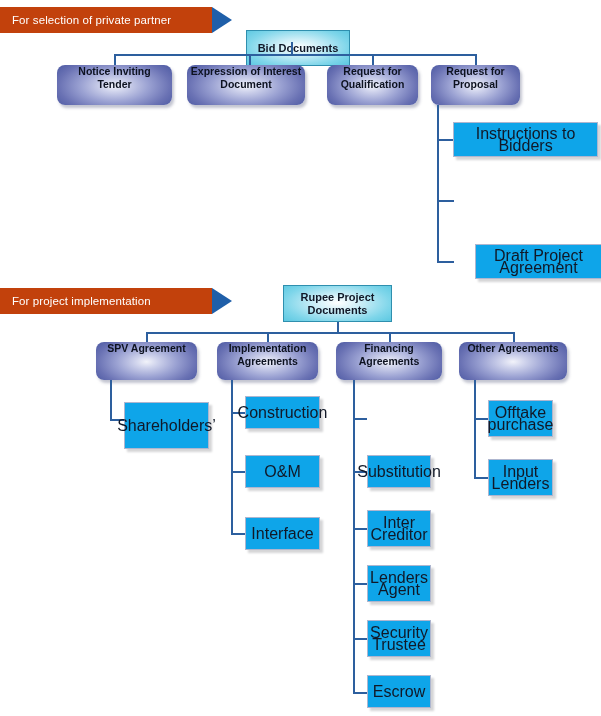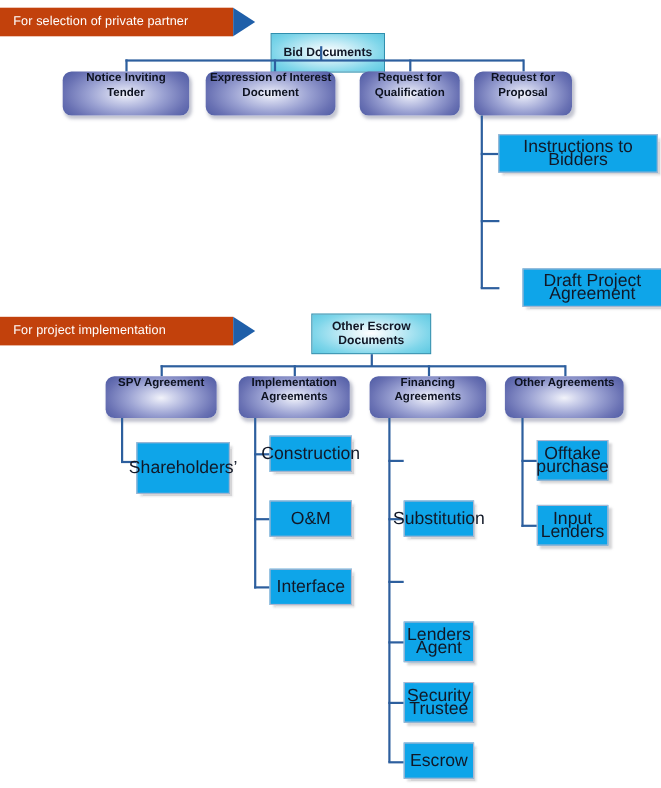--- a/index.html
+++ b/index.html
@@ -151,21 +151,21 @@
     <span>Draft Project Agreement</span>
   </div>
 
   <div class="banner" style="left:0px;top:288px;width:212px;height:26px;padding-left:12px;">
     <span class="btext">For project implementation</span>
     <span class="tip"></span>
   </div>
 
   <div class="cyan" style="left:283px;top:285px;width:109px;height:37px;">
     <span>
-      <span>Other Escrow</span><br>
+      <span>Rupee Project</span><br>
       <span>Documents</span>
     </span>
   </div>
 
   <div class="ln v" style="left:337px;top:322px;height:11px;"></div>
   <div class="ln h" style="left:146px;top:332px;width:368px;"></div>
   <div class="ln v" style="left:146px;top:332px;height:10px;"></div>
   <div class="ln v" style="left:267px;top:332px;height:10px;"></div>
   <div class="ln v" style="left:389px;top:332px;height:10px;"></div>
   <div class="ln v" style="left:513px;top:332px;height:10px;"></div>
@@ -217,20 +217,26 @@
   <div class="ln h" style="left:353px;top:418px;width:14px;"></div>
   <div class="ln h" style="left:353px;top:471px;width:14px;"></div>
   <div class="ln h" style="left:353px;top:528px;width:14px;"></div>
   <div class="ln h" style="left:353px;top:583px;width:14px;"></div>
   <div class="ln h" style="left:353px;top:638px;width:14px;"></div>
   <div class="ln h" style="left:353px;top:692px;width:14px;"></div>
 
   <div class="lav" style="left:367px;top:455px;width:64px;height:33px;">
     <span>Substitution</span>
   </div>
+  <div class="lav" style="left:367px;top:510px;width:64px;height:37px;">
+    <span>
+      <span>Inter</span><br>
+      <span>Creditor</span>
+    </span>
+  </div>
   <div class="lav" style="left:367px;top:565px;width:64px;height:37px;">
     <span>
       <span>Lenders</span><br>
       <span>Agent</span>
     </span>
   </div>
   <div class="lav" style="left:367px;top:620px;width:64px;height:37px;">
     <span>
       <span>Security</span><br>
       <span>Trustee</span>

